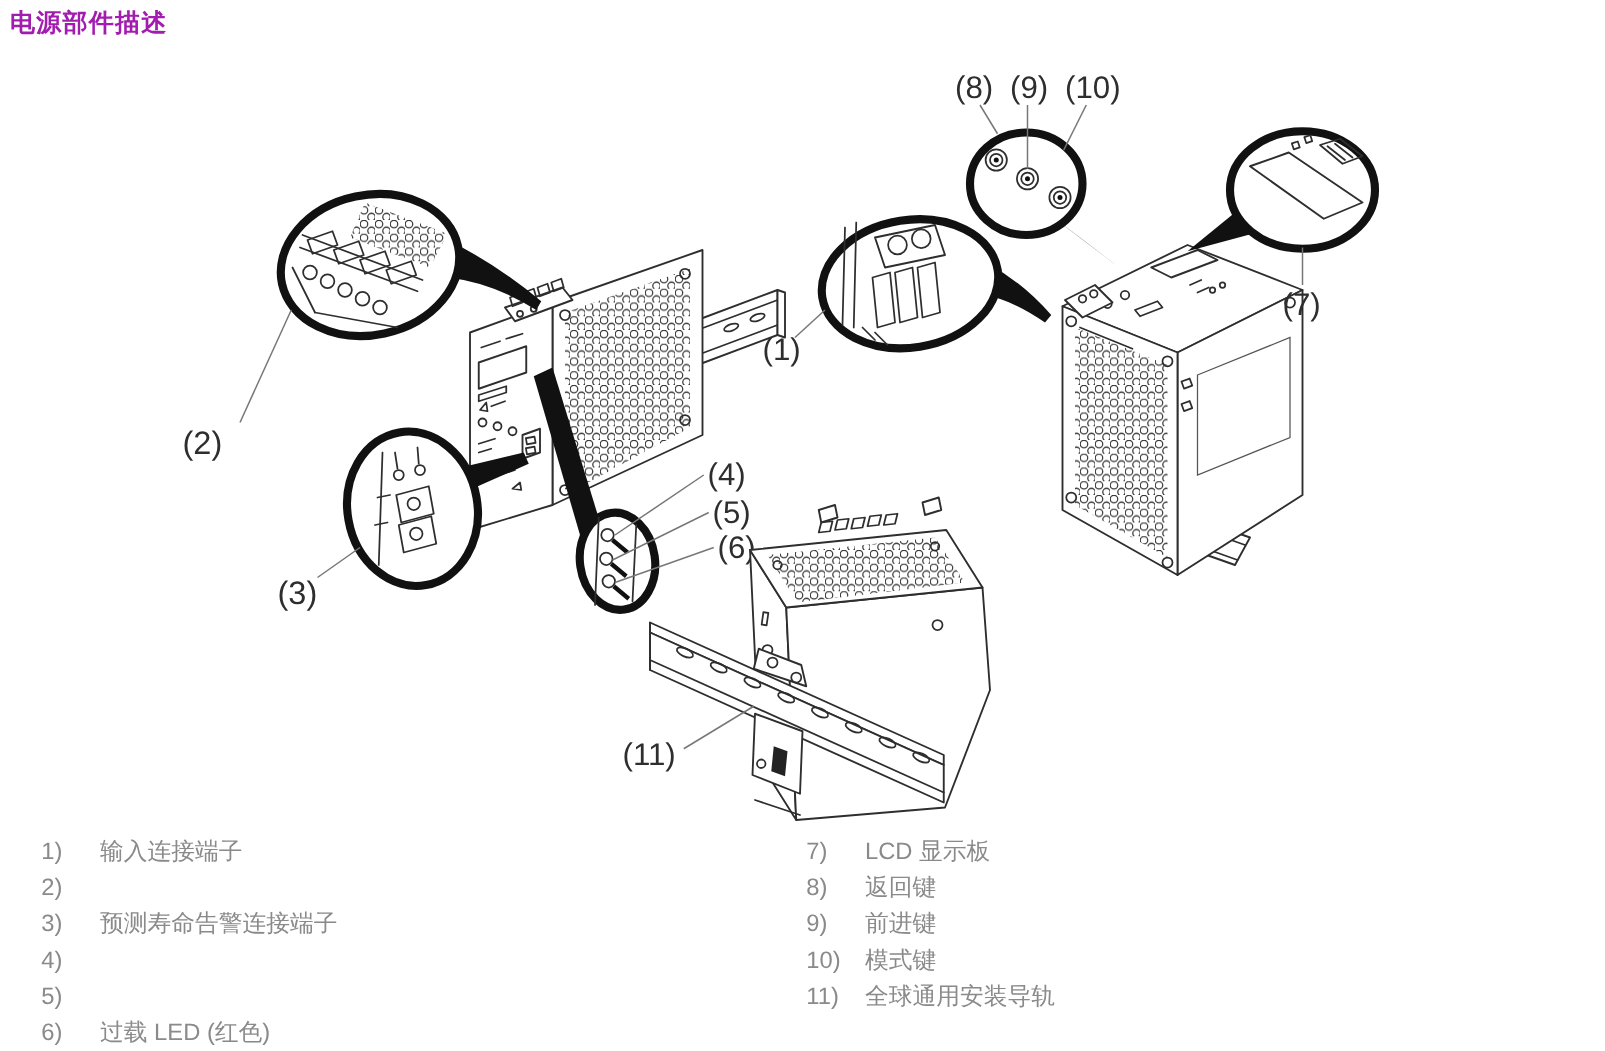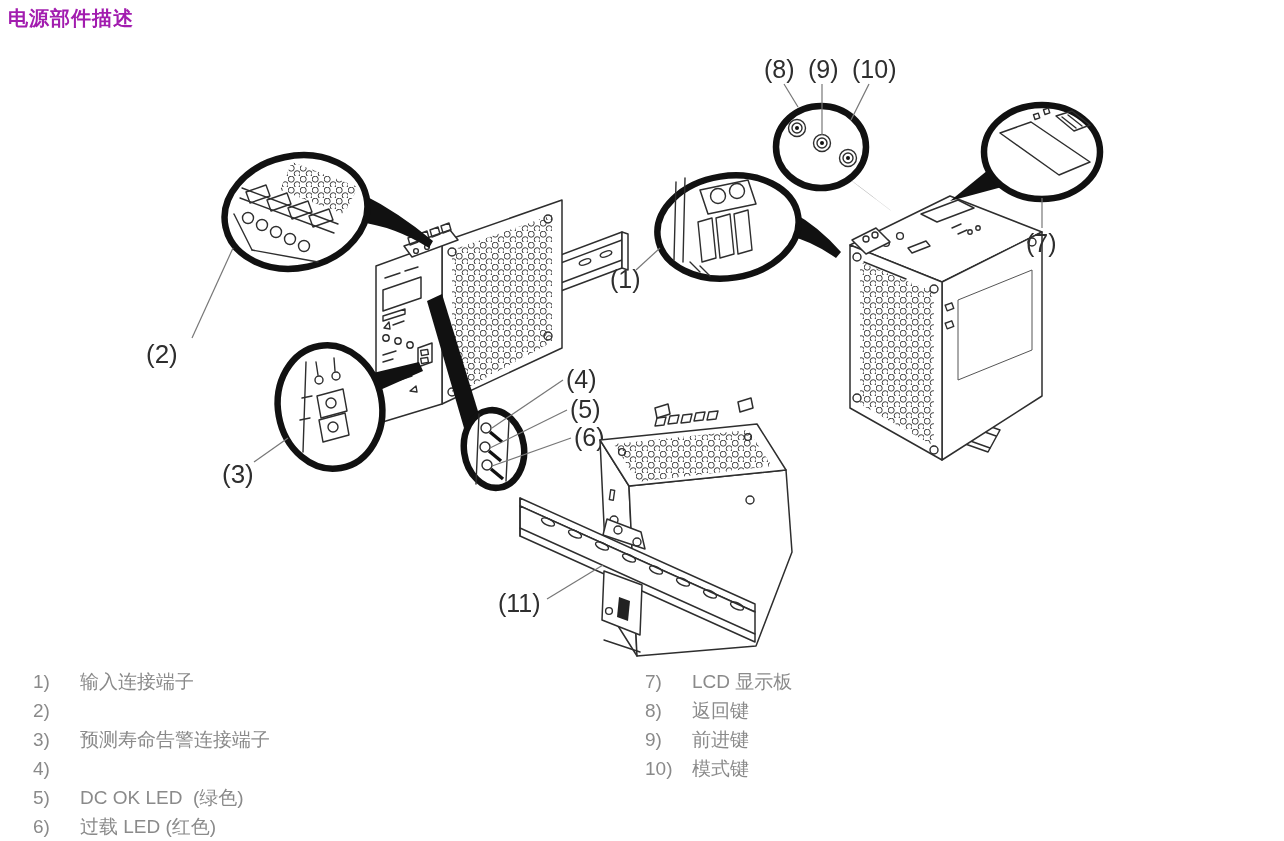--- a/index.html
+++ b/index.html
@@ -302,21 +302,20 @@
     </div>
     <div class="row">
       <span class="num">3)</span>
       <span class="txt">预测寿命告警连接端子</span>
     </div>
     <div class="row">
       <span class="num">4)</span>
     </div>
     <div class="row">
       <span class="num">5)</span>
-      <span class="txt">DC OK LED  (绿色)</span>
     </div>
     <div class="row">
       <span class="num">6)</span>
       <span class="txt">过载 LED (红色)</span>
     </div>
   </div>
   <div class="col right">
     <div class="row">
       <span class="num">7)</span>
       <span class="txt">LCD 显示板</span>
@@ -326,14 +325,18 @@
       <span class="txt">返回键</span>
     </div>
     <div class="row">
       <span class="num">9)</span>
       <span class="txt">前进键</span>
     </div>
     <div class="row">
       <span class="num">10)</span>
       <span class="txt">模式键</span>
     </div>
+    <div class="row">
+      <span class="num">11)</span>
+      <span class="txt">全球通用安装导轨</span>
+    </div>
   </div>
 </div>
 
 </body></html>

